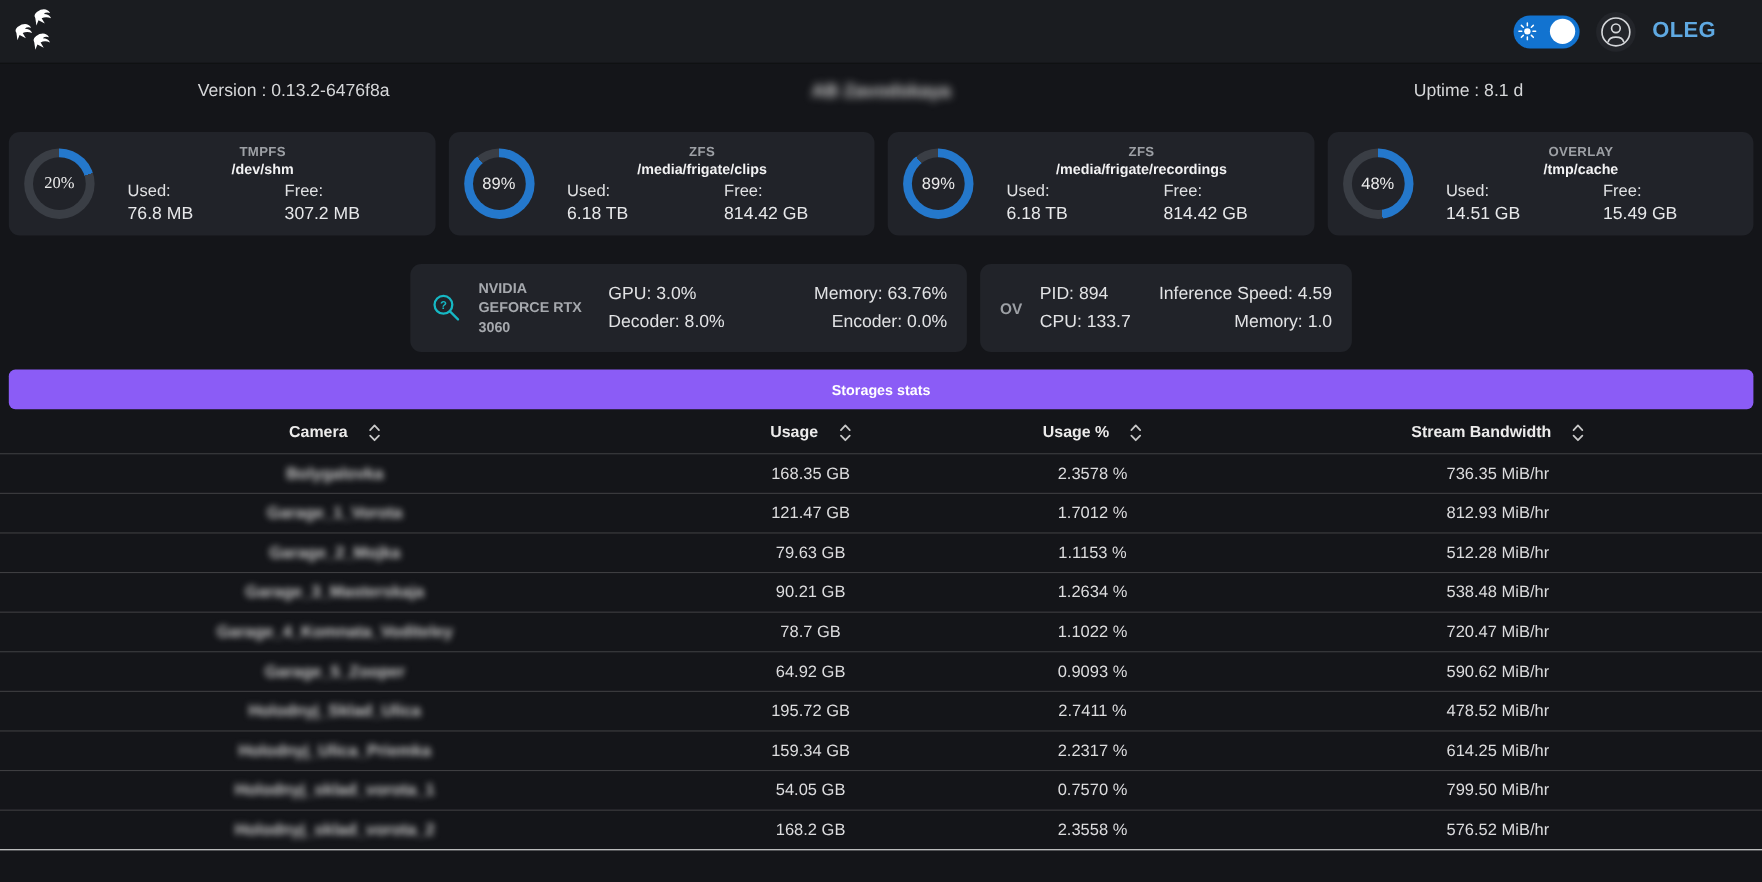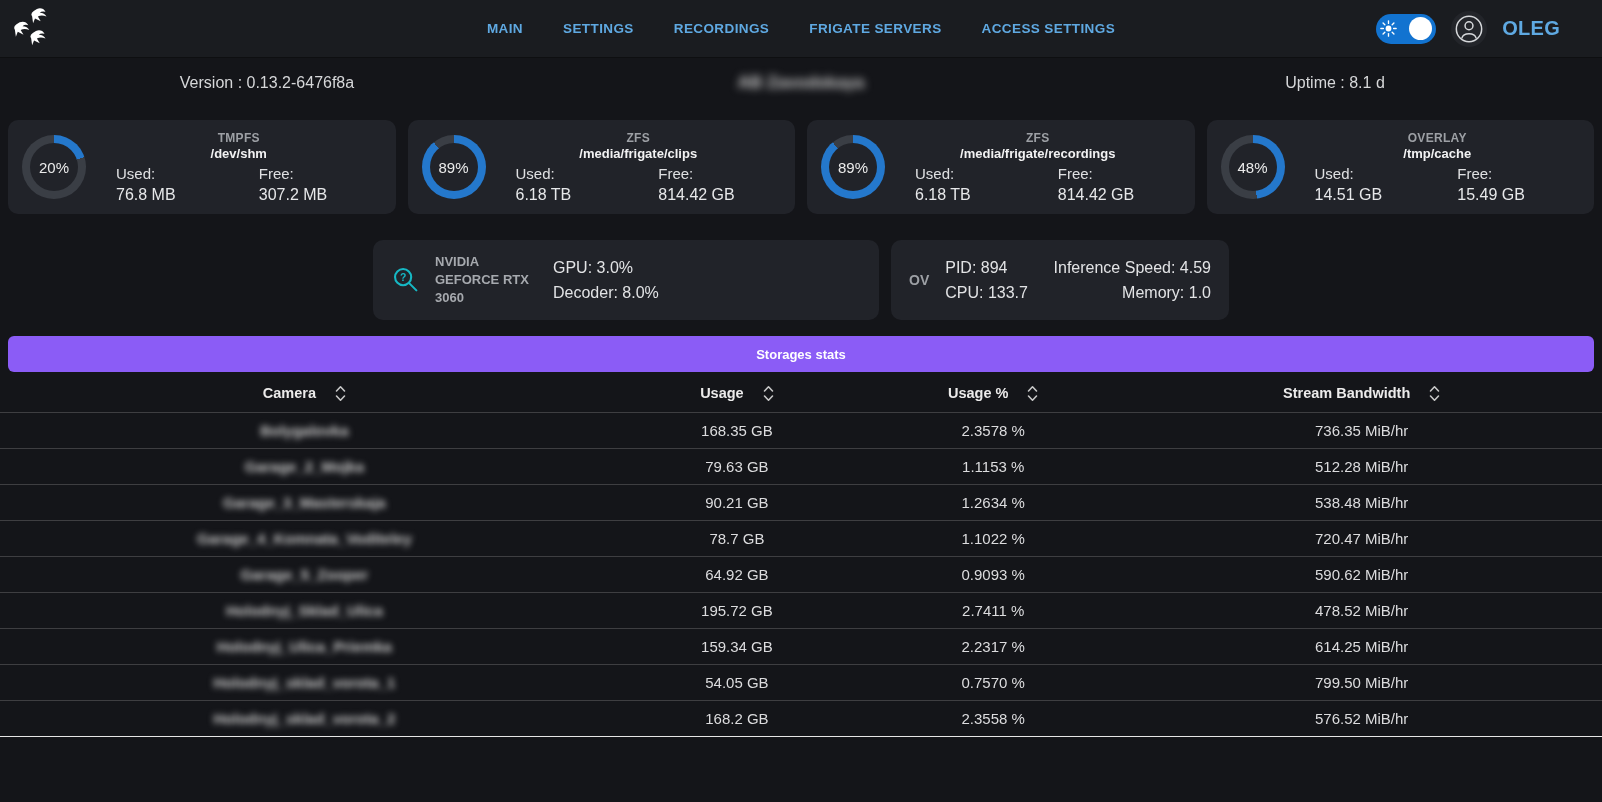--- a/index.html
+++ b/index.html
@@ -95,31 +95,20 @@
 
 <div class="nav">
   <svg class="logo" viewBox="0 0 48 46">
     <g fill="#ffffff">
       <path d="M26 2 q6 -2 9 3 q-4 -1 -6 1 q5 0 7 4 q-5 -2 -9 0 l3 5 l-6 -3 l-2 5 l-1 -7 q-3 -4 5 -8 z"></path>
       <path d="M8 16 q6 -2 9 3 q-4 -1 -6 1 q5 0 7 4 q-5 -2 -9 0 l3 5 l-6 -3 l-2 5 l-1 -7 q-3 -4 5 -8 z"></path>
       <path d="M25 25 q6 -2 9 3 q-4 -1 -6 1 q5 0 7 4 q-5 -2 -9 0 l3 5 l-6 -3 l-2 5 l-1 -7 q-3 -4 5 -8 z"></path>
     </g>
   </svg>
 
-  <div class="nav-menu" id="nav-menu">
-  <span class="nav-item">MAIN</span>
-
-  <span class="nav-item">SETTINGS</span>
-
-  <span class="nav-item">RECORDINGS</span>
-
-  <span class="nav-item">FRIGATE SERVERS</span>
-
-  <span class="nav-item">ACCESS SETTINGS</span>
-</div>
 
   <div class="nav-right">
     <div class="toggle">
       <svg width="17" height="17" viewBox="0 0 20 20">
         <circle cx="10" cy="10" r="3.4" fill="#ffffff"></circle>
         <g stroke="#ffffff" stroke-width="1.6" stroke-linecap="round">
           <line x1="10" y1="1" x2="10" y2="4"></line>
             <line x1="10" y1="16" x2="10" y2="19"></line>
           <line x1="1" y1="10" x2="4" y2="10"></line>
             <line x1="16" y1="10" x2="19" y2="10"></line>
@@ -143,21 +132,21 @@
 </div>
 
 <div class="info-bar">
   <div class="info-cell">Version : 0.13.2-6476f8a</div>
   <div class="info-cell"><span class="server-name">AB Zavodskaya</span></div>
   <div class="info-cell">Uptime : 8.1 d</div>
 </div>
 
 <div class="cards-row" id="cards-row">
   <div class="scard">
-    <div class="donut" style="background: conic-gradient(rgb(36, 120, 204) 72deg, rgb(58, 62, 69) 0deg);">
+    <div class="donut" style="background: conic-gradient(rgb(36, 120, 204) 72deg, rgb(58, 62, 69) 0deg); font-family: Liberation Serif, serif;">
       <div class="donut-hole">
           <span>20%</span>
         </div>
     </div>
     <div class="scard-body">
       <div class="scard-type">TMPFS</div>
       <div class="scard-path">/dev/shm</div>
       <div class="uf-grid">
         <div class="uf-col">
           <div class="uf-label">Used:</div>
@@ -243,20 +232,24 @@
     <svg width="30" height="30" viewBox="0 0 26 26" fill="none" stroke="#16b8c4" stroke-width="1.8">
       <circle cx="10.5" cy="10.5" r="7"></circle>
       <line x1="15.7" y1="15.7" x2="22" y2="22" stroke-linecap="round"></line>
       <text x="10.5" y="13.6" text-anchor="middle" font-size="9" fill="#16b8c4" stroke="none" font-weight="bold">?</text>
     </svg>
     <div class="gpu-name">NVIDIA GEFORCE RTX 3060</div>
     <div class="stat-col">
       <span>GPU: 3.0%</span>
       <span>Decoder: 8.0%</span>
     </div>
+    <div class="stat-col right">
+      <span>Memory: 63.76%</span>
+      <span>Encoder: 0.0%</span>
+    </div>
   </div>
 
   <div class="pcard ov-card">
     <div class="ov-name">OV</div>
     <div class="stat-col">
       <span>PID: 894</span>
       <span>CPU: 133.7</span>
     </div>
     <div class="stat-col right">
       <span>Inference Speed: 4.59</span>
@@ -301,20 +294,26 @@
     </div>
   </div>
   <div class="tbody" id="tbody">
   <div class="trow">
     <div class="camera-name">Bolygalovka</div>
     <div>168.35 GB</div>
     <div>2.3578 %</div>
     <div>736.35 MiB/hr</div>
   </div>
 
+  <div class="trow">
+    <div class="camera-name">Garage_1_Vorota</div>
+    <div>121.47 GB</div>
+    <div>1.7012 %</div>
+    <div>812.93 MiB/hr</div>
+  </div>
 
   <div class="trow">
     <div class="camera-name">Garage_2_Mojka</div>
     <div>79.63 GB</div>
     <div>1.1153 %</div>
     <div>512.28 MiB/hr</div>
   </div>
 
   <div class="trow">
     <div class="camera-name">Garage_3_Masterskaja</div>

